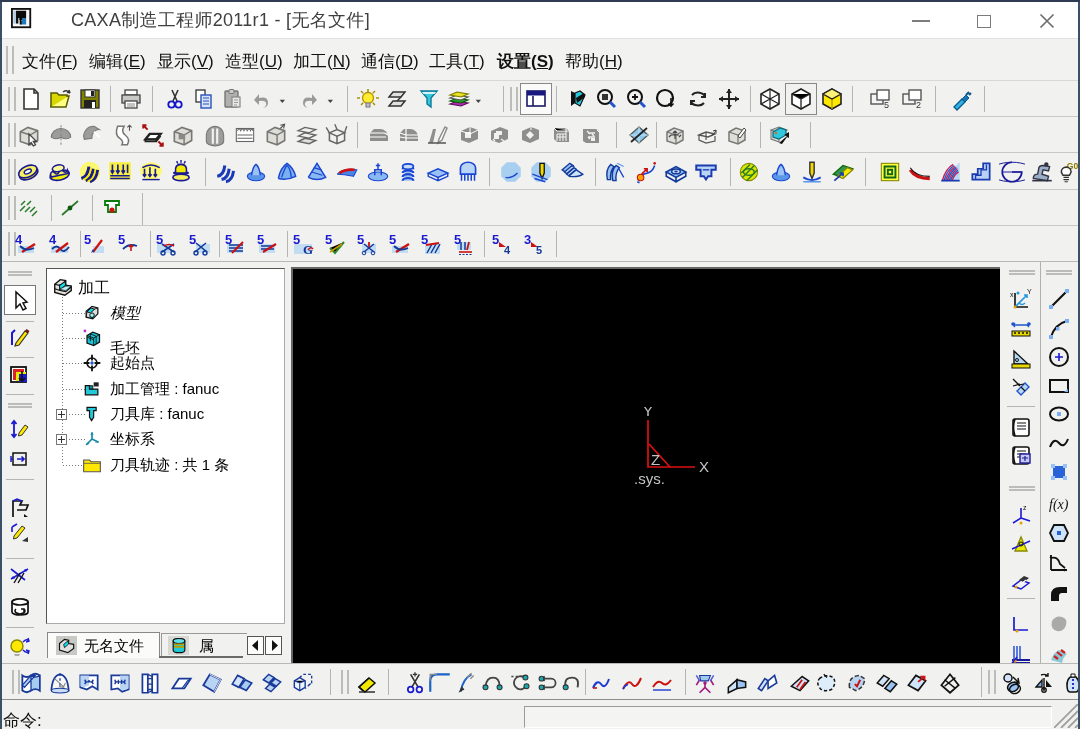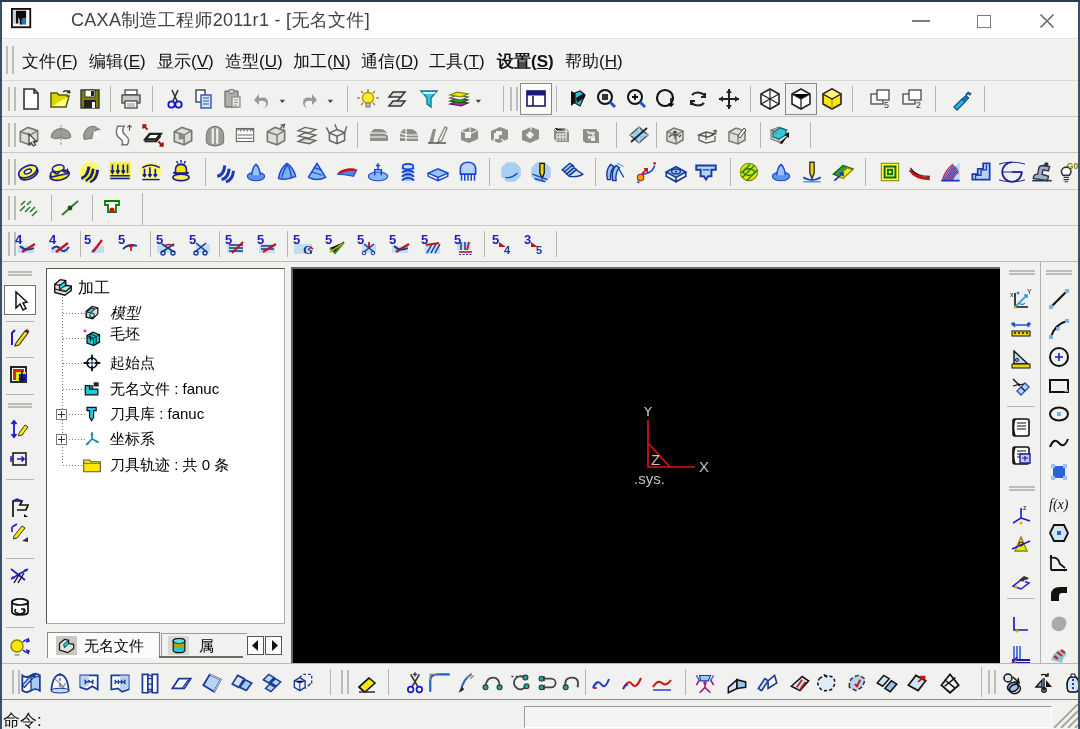--- a/index.html
+++ b/index.html
@@ -675,35 +675,35 @@
       <path d="M10 17 q-2 -4 2 -5 q4 0 2 5 q-2 1.5 -4 0" fill="#18d8e8" stroke="#111" stroke-width="1.2"></path>
       <circle cx="12" cy="14.5" r="1.6" fill="#dcdcd8"></circle>
     </svg></div>
 <div class="abs" style="left:110px;top:304px;font-size:15px;color:#000;font-style:italic;">模型</div>
 <div class="abs" style="left:63px;top:338px;width:22px;height:1px;background:repeating-linear-gradient(to right,#777 0 1px,transparent 1px 3px);"></div>
 <div class="ic" style="left:82px;top:328px;width:20px;height:20px;"><svg width="20" height="20" viewBox="0 0 24 24">
       <rect x="2" y="2" width="3" height="3" fill="#c828c8"></rect>
       <path d="M6 9 L13 5 L21 8 V17 L14 21 L6 18 Z" fill="#18c8d8" stroke="#111" stroke-width="1.5"></path>
       <path d="M6 9 L14 12 L21 8 M14 12 V21 M10 7 l7 3 m-7 -3 v9 m7 -6 v9 m-11 -8 l8 3" stroke="#111" stroke-width="1.1" fill="none"></path>
     </svg></div>
-<div class="abs" style="left:110px;top:325px;font-size:15px;color:#000;">毛坯</div>
+<div class="abs" style="left:110px;top:339px;font-size:15px;color:#000;">毛坯</div>
 <div class="abs" style="left:63px;top:363px;width:22px;height:1px;background:repeating-linear-gradient(to right,#777 0 1px,transparent 1px 3px);"></div>
 <div class="ic" style="left:82px;top:353px;width:20px;height:20px;"><svg width="20" height="20" viewBox="0 0 24 24">
       <circle cx="12" cy="12" r="6" fill="#fff" stroke="#111" stroke-width="2"></circle>
       <path d="M12 2 v7 m0 6 v7 M2 12 h7 m6 0 h7" stroke="#111" stroke-width="2.2"></path>
       <circle cx="12" cy="12" r="2" fill="#2255cc"></circle>
     </svg></div>
 <div class="abs" style="left:110px;top:354px;font-size:15px;color:#000;">起始点</div>
 <div class="abs" style="left:63px;top:389px;width:22px;height:1px;background:repeating-linear-gradient(to right,#777 0 1px,transparent 1px 3px);"></div>
 <div class="ic" style="left:82px;top:379px;width:20px;height:20px;"><svg width="20" height="20" viewBox="0 0 24 24">
       <path d="M4 19 V8 h5 v4 h10 v7 z" fill="#20c8d8" stroke="#111" stroke-width="1.5"></path>
       <path d="M9 8 h4 v4 h-4z" fill="#0a8a9a" stroke="#111"></path>
       <rect x="14" y="4" width="6" height="5" fill="#222"></rect>
     </svg></div>
-<div class="abs" style="left:110px;top:380px;font-size:15px;color:#000;">无名文件 : fanuc</div>
+<div class="abs" style="left:110px;top:380px;font-size:15px;color:#000;">加工管理 : fanuc</div>
 <div class="abs" style="left:63px;top:414px;width:22px;height:1px;background:repeating-linear-gradient(to right,#777 0 1px,transparent 1px 3px);"></div>
 <div class="ic" style="left:82px;top:404px;width:20px;height:20px;"><svg width="20" height="20" viewBox="0 0 24 24">
       <path d="M6 4 h11 v4 h-3 v8 l-2.5 4 -2.5 -4 V8 h-3 z" fill="#20c8d8" stroke="#111" stroke-width="1.4"></path>
     </svg></div>
 <div class="abs" style="left:110px;top:405px;font-size:15px;color:#000;">刀具库 : fanuc</div>
 <div class="abs" style="left:56px;top:409px;width:11px;height:11px;border:1px solid #777;background:#fff;"></div>
 <div class="abs" style="left:58px;top:414px;width:7px;height:1px;background:#333;"></div>
 <div class="abs" style="left:61px;top:411px;width:1px;height:7px;background:#333;"></div>
 <div class="abs" style="left:63px;top:439px;width:22px;height:1px;background:repeating-linear-gradient(to right,#777 0 1px,transparent 1px 3px);"></div>
 <div class="ic" style="left:82px;top:429px;width:20px;height:20px;"><svg width="20" height="20" viewBox="0 0 24 24">
@@ -712,21 +712,21 @@
     </svg></div>
 <div class="abs" style="left:110px;top:430px;font-size:15px;color:#000;">坐标系</div>
 <div class="abs" style="left:56px;top:434px;width:11px;height:11px;border:1px solid #777;background:#fff;"></div>
 <div class="abs" style="left:58px;top:439px;width:7px;height:1px;background:#333;"></div>
 <div class="abs" style="left:61px;top:436px;width:1px;height:7px;background:#333;"></div>
 <div class="abs" style="left:63px;top:465px;width:22px;height:1px;background:repeating-linear-gradient(to right,#777 0 1px,transparent 1px 3px);"></div>
 <div class="ic" style="left:82px;top:455px;width:20px;height:20px;"><svg width="20" height="20" viewBox="0 0 24 24">
       <path d="M2 6 h7 l2 2 h11 v12 H2 z" fill="#ffe800" stroke="#555" stroke-width="1.3"></path>
       <path d="M2 10 h20" stroke="#555" stroke-width="1"></path>
     </svg></div>
-<div class="abs" style="left:110px;top:456px;font-size:15px;color:#000;">刀具轨迹 : 共 0 条</div>
+<div class="abs" style="left:110px;top:456px;font-size:15px;color:#000;">刀具轨迹 : 共 1 条</div>
 <div class="abs" style="left:46px;top:632px;width:238px;height:27px;background:#f1f1ef;"></div>
 <div class="abs" style="left:47px;top:632px;width:113px;height:26px;background:#fbfbf9;border:1px solid #888;border-bottom:none;"></div>
 <div class="abs" style="left:56px;top:636px;width:21px;height:19px;background:#c8c8c4;"></div>
 <div class="abs" style="left:57px;top:636px;"><svg width="20" height="20" viewBox="0 0 24 24">
       <path d="M3 9 L9 4 L14 5 L14 9 L20 10 L20 15 L13 20 L3 17 Z" fill="#e0e0dc" stroke="#111" stroke-width="1.4"></path>
       <path d="M8 10 l5 -4 1 3.5 -5 4.5 z" fill="#10e0f0" stroke="#111"></path>
     </svg></div>
 <div class="abs" style="left:84px;top:637px;font-size:15px;color:#000;">无名文件</div>
 <div class="abs" style="left:161px;top:633px;width:86px;height:25px;border-top:1px solid #999;border-left:1px solid #999;"></div>
 <div class="abs" style="left:159px;top:656px;width:84px;height:2px;background:#6a6a66;"></div>

